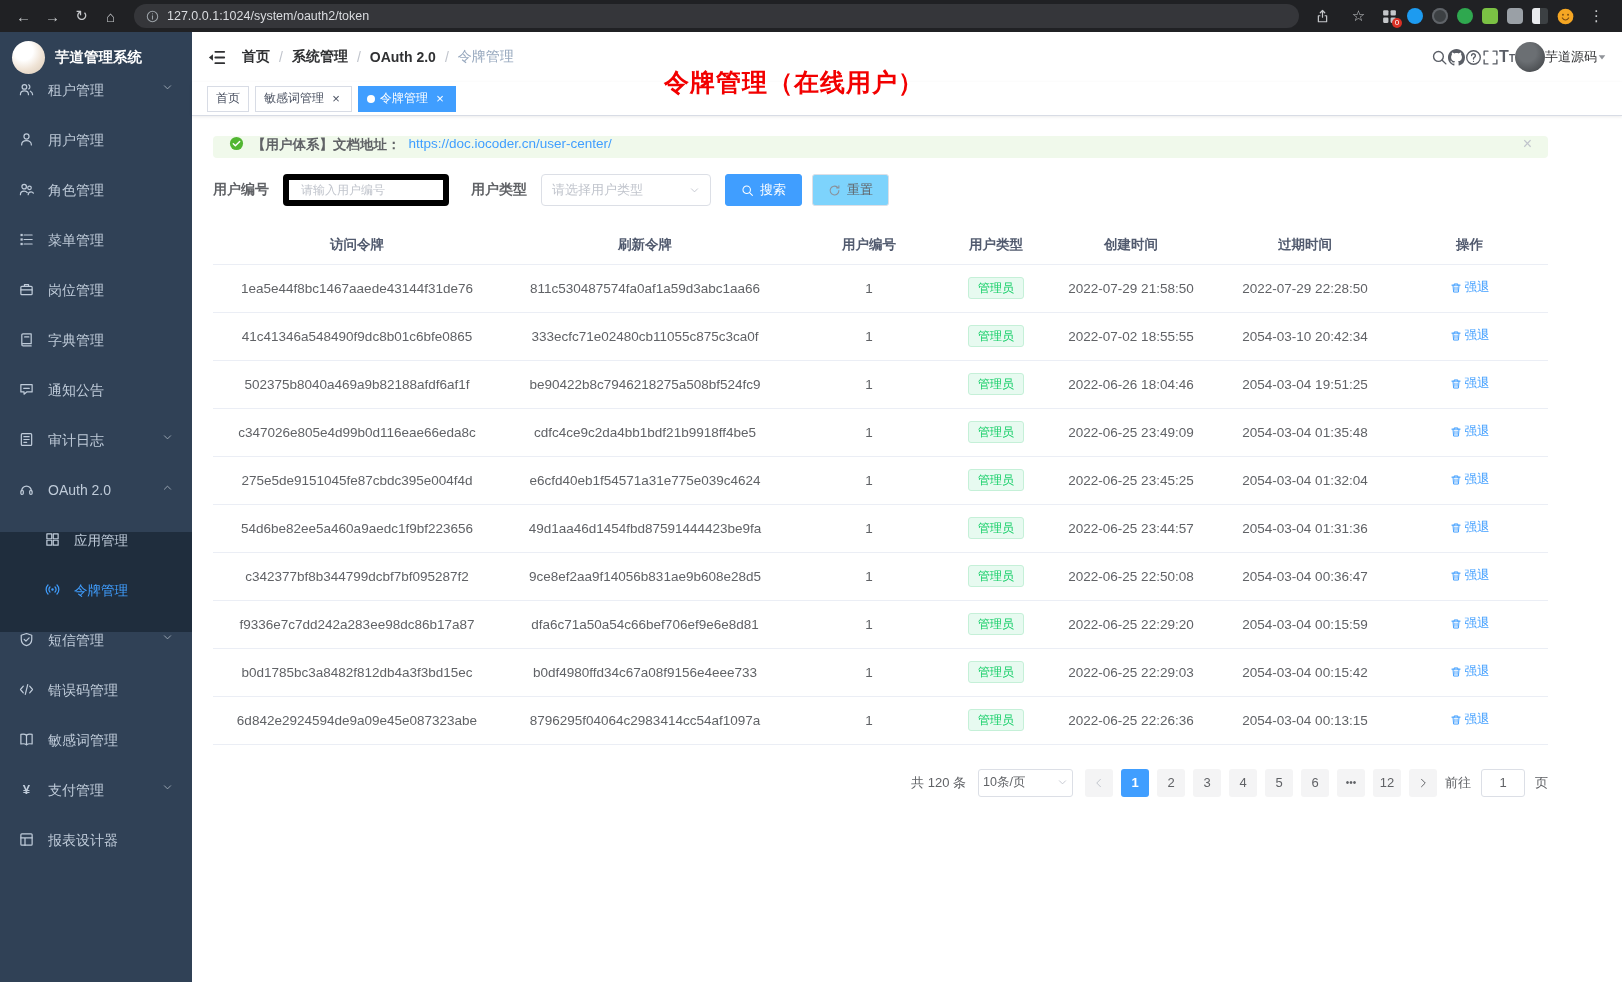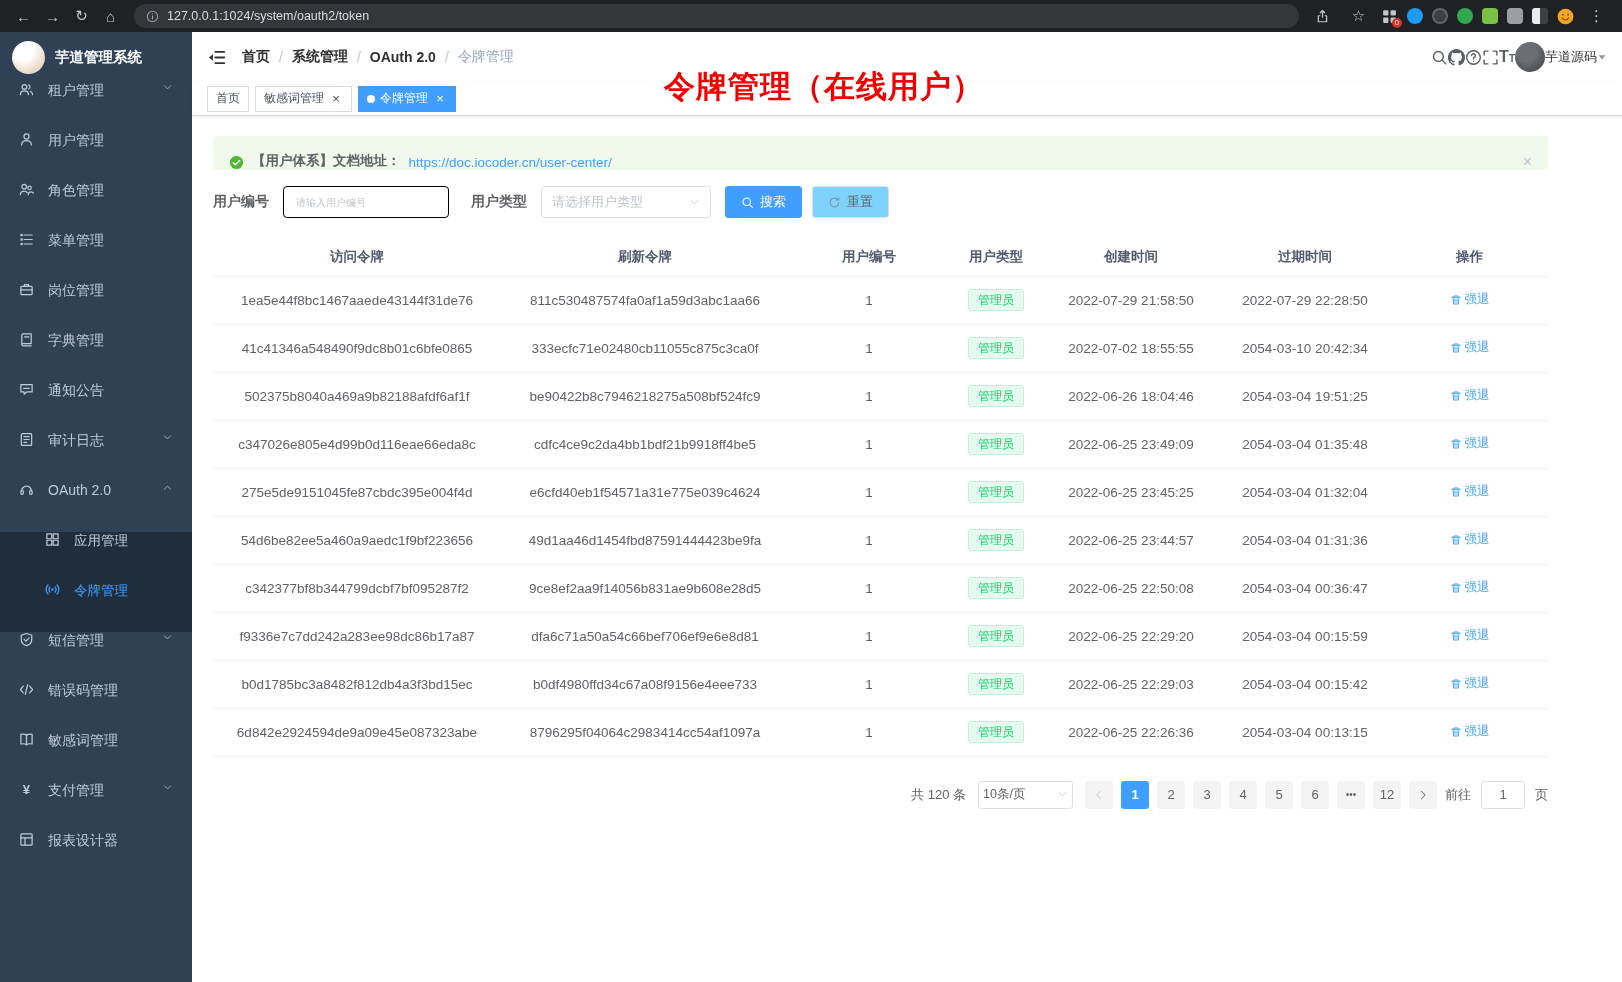--- a/index.html
+++ b/index.html
@@ -60,29 +60,29 @@
 
 
 .tags-bar{height:34px;display:flex;align-items:center;gap:6px;padding:0 15px;border-bottom:1px solid #d8dce5;box-shadow:0 1px 3px rgba(0,0,0,.08);background:#fff}
 .tag{height:26px;display:inline-flex;align-items:center;gap:5px;padding:0 8px;border:1px solid #d8dce5;background:#fff;font-size:12px;color:#495060;cursor:pointer}
 .tag .dot{width:8px;height:8px;border-radius:50%;background:#fff}
 .tag.active{background:#409eff;border-color:#409eff;color:#fff}
 .tag-close{font-size:13px;line-height:1;display:inline-flex;align-items:center;justify-content:center;width:14px;height:14px;border-radius:50%}
 
 
 .content{flex:1;padding:20px 74px 0 21px;overflow:hidden}
-.doc-alert{height:34px;background:#f0f9eb;border-radius:4px;display:flex;align-items:flex-end;gap:8px;padding:0 16px}
+.doc-alert{height:22px;background:#f0f9eb;border-radius:4px;display:flex;align-items:flex-start;gap:8px;padding:0 16px}
 .doc-alert .icon{width:15px;height:15px}
 .alert-text{color:#606266;font-size:13.5px;font-weight:600}
 .alert-link{color:#409eff;font-size:13.5px;text-decoration:none;cursor:pointer}
 .alert-close{margin-left:auto;color:#c0c4cc;font-size:16px;cursor:pointer;line-height:1}
 
 .filter{display:flex;align-items:center;margin-top:16px}
 .f-label{font-size:14px;font-weight:700;color:#606266;margin-right:14px;white-space:nowrap}
-.f-input{width:166px;height:32px;border:1px solid #000000;border-radius:4px;padding:0 12px;font-size:10px;color:#606266;margin-right:22px;outline:none;font-family:inherit}
+.f-input{width:166px;height:32px;border:6px solid #000000;border-radius:4px;padding:0 12px;font-size:12px;color:#606266;margin-right:22px;outline:none;font-family:inherit}
 .f-input::placeholder{color:#c0c4cc}
 .select-box{width:170px;height:32px;border:1px solid #dcdfe6;border-radius:4px;display:flex;align-items:center;justify-content:space-between;padding:0 10px;margin-right:14px;cursor:pointer;background:#fff}
 .select-ph{color:#c0c4cc;font-size:13px}
 .select-box .icon,.size-select .icon{width:11px;height:11px;color:#c0c4cc}
 .btn{height:32px;border-radius:3px;padding:0 15px;font-size:13px;display:inline-flex;align-items:center;gap:6px;cursor:pointer;border:1px solid transparent;font-family:inherit}
 .btn .icon{width:13px;height:13px}
 .btn-primary{background:#409eff;color:#fff;border-color:#409eff}
 .btn-plain{background:#7dd3fc;color:#606266;border-color:#dcdfe6;margin-left:10px}
 .btn-plain .icon{color:#8a9099}
 
@@ -97,21 +97,21 @@
 .total{font-size:13px;color:#606266;margin-right:4px}
 .size-select{height:28px;min-width:95px;border:1px solid #dcdfe6;border-radius:3px;display:inline-flex;align-items:center;justify-content:space-between;gap:8px;padding:0 4px;font-size:12.5px;color:#606266;cursor:pointer;margin-right:4px;background:#fff}
 .pg-btn{min-width:28px;height:28px;background:#f4f4f5;border:none;border-radius:3px;color:#606266;font-size:13px;display:inline-flex;align-items:center;justify-content:center;cursor:pointer;font-family:inherit;padding:0 4px}
 .pg-btn .icon{width:12px;height:12px}
 .pg-btn.disabled{color:#c0c4cc}
 .pg-btn.active{background:#409eff;color:#fff;font-weight:700}
 #pager{display:inline-flex;gap:8px}
 .goto-label,.goto-suffix{font-size:13px;color:#606266}
 .goto-input{width:44px;height:28px;border:1px solid #dcdfe6;border-radius:3px;text-align:center;font-size:13px;color:#606266;margin:0 2px;outline:none;font-family:inherit}
 
-.annotation{position:absolute;left:664px;top:66px;font-size:31px;font-weight:700;color:#f20000;z-index:60;white-space:nowrap;letter-spacing:1px}
+.annotation{position:absolute;left:664px;top:66px;font-size:25px;font-weight:700;color:#f20000;z-index:60;white-space:nowrap;letter-spacing:1px}
 </style>
 </head>
 <body>
 
 <div class="browser-bar">
   <span class="bicon">←</span>
   <span class="bicon">→</span>
   <span class="bicon">↻</span>
   <span class="bicon">⌂</span>
   <div class="url-pill">

